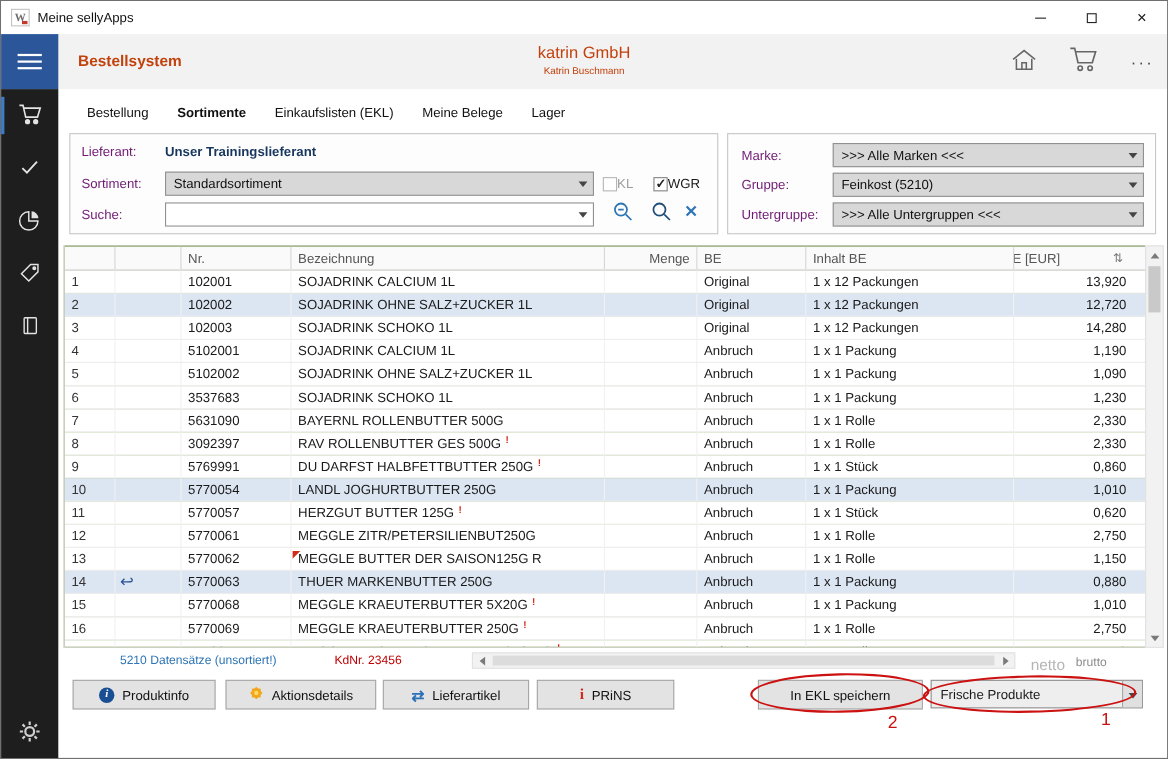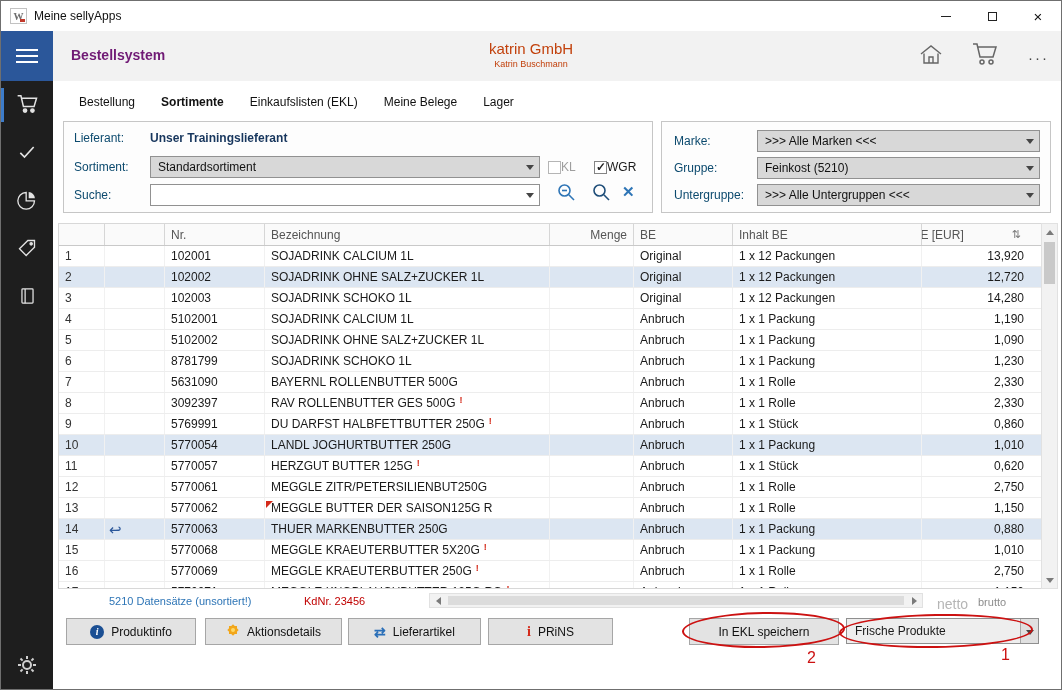--- a/index.html
+++ b/index.html
@@ -17,21 +17,21 @@
   .win-controls { position:absolute; right:0; top:0; height:30px; display:flex; }
   .win-btn { width:46px; height:30px; display:flex; align-items:center; justify-content:center; cursor:pointer; }
   .glyph-min { width:10px; height:1px; background:#222; }
   .glyph-max { width:9px; height:9px; border:1px solid #222; }
   .glyph-close { font-size:15px; color:#111; line-height:1; }
 
   
   .header { position:absolute; left:0; top:30px; width:100%; height:50px; background:#f2f2f2; }
   .hamburger { position:absolute; left:0; top:0; width:52px; height:50px; background:#2b579a; display:flex; flex-direction:column; gap:4px; align-items:center; justify-content:center; cursor:pointer; }
   .hamburger span { display:block; width:22px; height:2px; background:#fff; }
-  .header-title { position:absolute; left:70px; top:16px; font-size:14px; font-weight:bold; color:#701a75; }
+  .header-title { position:absolute; left:70px; top:16px; font-size:14px; font-weight:bold; color:#c2410c; }
   .company-block { position:absolute; left:0; width:100%; top:9px; text-align:center; color:#c2410c; pointer-events:none; }
   .company { font-size:15px; }
   .username { font-size:9px; margin-top:2px; }
   .hicon { position:absolute; top:12px; cursor:pointer; color:#666; }
   .hicon.home { right:118px; }
   .hicon.cart { right:62px; top:10px; }
   .more-dots { position:absolute; right:12px; top:18px; font-size:15px; letter-spacing:2px; color:#444; cursor:pointer; }
 
   
   .sidebar { position:absolute; left:0; top:80px; width:52px; height:610px; background:#1e1e1e; }
@@ -41,21 +41,21 @@
 
   
   .tabs { position:absolute; left:78px; top:88px; height:26px; display:flex; gap:26px; align-items:center; }
   .tab { font-size:12px; color:#111; cursor:pointer; white-space:nowrap; }
   .tab.active { font-weight:bold; }
 
   
   .panel { position:absolute; border:1px solid #c6c6c6; background:#fdfdfd; }
   .panel-left  { left:62px;  top:120px; width:590px; height:92px; }
   .panel-right { left:660px; top:120px; width:390px; height:92px; }
-  .flabel { position:absolute; font-size:12px; color:#0c4a6e; }
+  .flabel { position:absolute; font-size:12px; color:#701a75; }
   .fvalue-strong { position:absolute; font-size:12px; font-weight:bold; color:#17365d; }
   .combo { position:absolute; height:22px; background:#d8d8d8; border:1px solid #919191; display:flex; align-items:center; padding:0 20px 0 7px; font-size:12px; color:#111; cursor:pointer; white-space:nowrap; overflow:hidden; }
   .combo.white { background:#fff; }
   .carrow { position:absolute; right:5px; top:8px; width:0; height:0; border-left:4px solid transparent; border-right:4px solid transparent; border-top:5px solid #454545; }
   .cb { position:absolute; display:flex; align-items:center; gap:0; cursor:pointer; }
   .cb .box { width:13px; height:13px; border:1px solid #848484; background:#fff; position:relative; }
   .cb.checked .box::after { content:"\2713"; position:absolute; left:1px; top:-2px; font-size:12px; font-weight:bold; color:#222; }
   .cb.dim { color:#9e9e9e; }
   .cb.dim .box { border-color:#b5b5b5; }
   .search-icon { position:absolute; cursor:pointer; }
@@ -369,21 +369,21 @@
             <span>SOJADRINK OHNE SALZ+ZUCKER 1L</span>
           </div>
           <div class="gc c-menge"></div>
           <div class="gc c-be">Anbruch</div>
           <div class="gc c-inhalt">1 x 1 Packung</div>
           <div class="gc c-preis">1,090</div>
         </div>
         <div class="grow">
           <div class="gc c-idx">6</div>
           <div class="gc c-icon"></div>
-          <div class="gc c-nr">8781799</div>
+          <div class="gc c-nr">3537683</div>
           <div class="gc c-bez">
             <span>SOJADRINK SCHOKO 1L</span>
           </div>
           <div class="gc c-menge"></div>
           <div class="gc c-be">Anbruch</div>
           <div class="gc c-inhalt">1 x 1 Packung</div>
           <div class="gc c-preis">1,230</div>
         </div>
         <div class="grow">
           <div class="gc c-idx">7</div>

